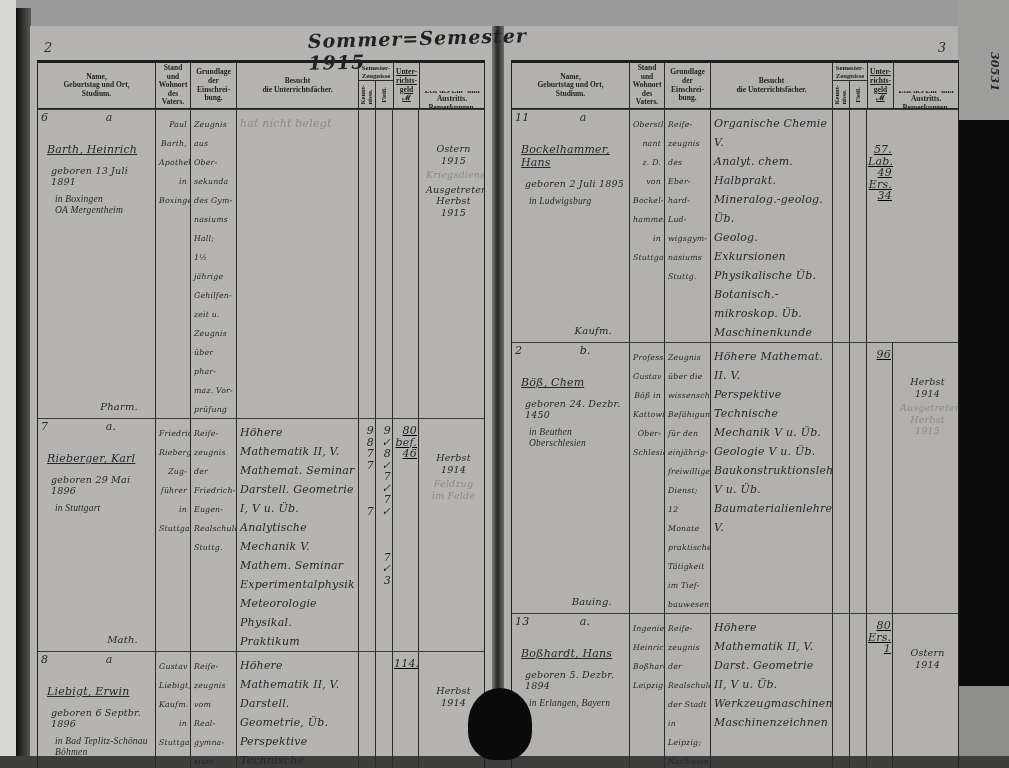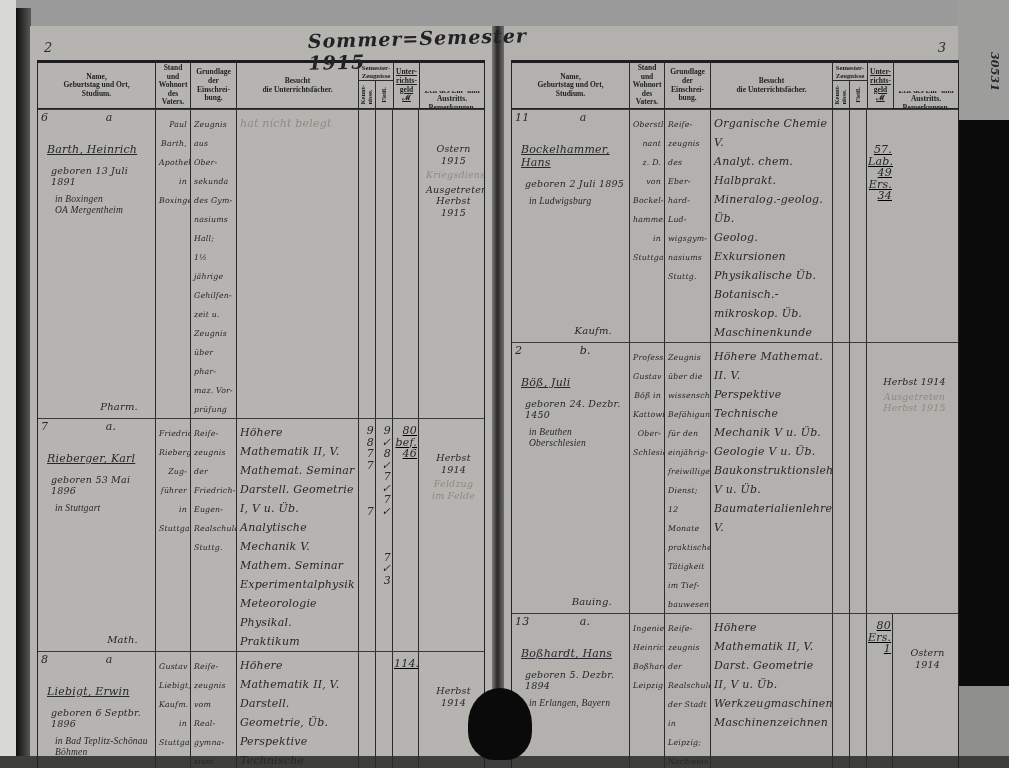--- a/index.html
+++ b/index.html
@@ -158,21 +158,21 @@
           <span class="hw pre zeit-t">Ausgetreten
 Herbst 1915</span>
         </div>
       </div>
 
       <div class="row" style="min-height:115px;">
         <div class="c w-name cell-name">
           <span class="no hw">7</span>
           <span class="letter hw">a.</span>
           <span class="nm hw">Rieberger, Karl</span>
-          <span class="born hw">geboren 53 Mai 1896</span>
+          <span class="born hw">geboren 29 Mai 1896</span>
           <span class="place hw pre">in Stuttgart</span>
           <span class="study hw">Math.</span>
         </div>
         <div class="c w-father"><span class="hw pre sm">Friedrich
 Rieberger,
 Zug-
 führer in
 Stuttgart</span></div>
         <div class="c w-basis"><span class="hw pre sm">Reife-
 zeugnis
@@ -343,21 +343,21 @@
 49
 Ers.
 34</span>
           </div>
       </div>
 
       <div class="row" style="min-height:120px;">
         <div class="c w-name cell-name">
           <span class="no hw">2</span>
           <span class="letter hw">b.</span>
-          <span class="nm hw">Böß, Juli</span>
+          <span class="nm hw">Böß, Chem</span>
           <span class="born hw">geboren 24. Dezbr. 1450</span>
           <span class="place hw pre">in Beuthen
 Oberschlesien</span>
           <span class="study hw">Bauing.</span>
         </div>
         <div class="c w-father"><span class="hw pre sm">Professor
 Gustav
 Böß in
 Kattowitz
 Ober-
@@ -376,20 +376,23 @@
 im Tief-
 bauwesen</span></div>
         <div class="c w-subj"><span class="hw pre subj-t">Höhere Mathemat. II. V.
 Perspektive
 Technische Mechanik V u. Üb.
 Geologie V u. Üb.
 Baukonstruktionslehre V u. Üb.
 Baumaterialienlehre, V.</span></div>
         <div class="c w-sem"></div>
           <div class="c w-sem"></div>
+        <div class="c w-fee">
+            <span class="hw pre ctr">96</span>
+          </div>
         <div class="c w-zeit">
           <span class="hw pre zeit-t">Herbst 1914</span>
           <span class="hw pre zeit-t pencil">Ausgetreten
 Herbst 1915</span>
         </div>
       </div>
 
       <div class="row" style="min-height:120px;">
         <div class="c w-name cell-name">
           <span class="no hw">13</span>

